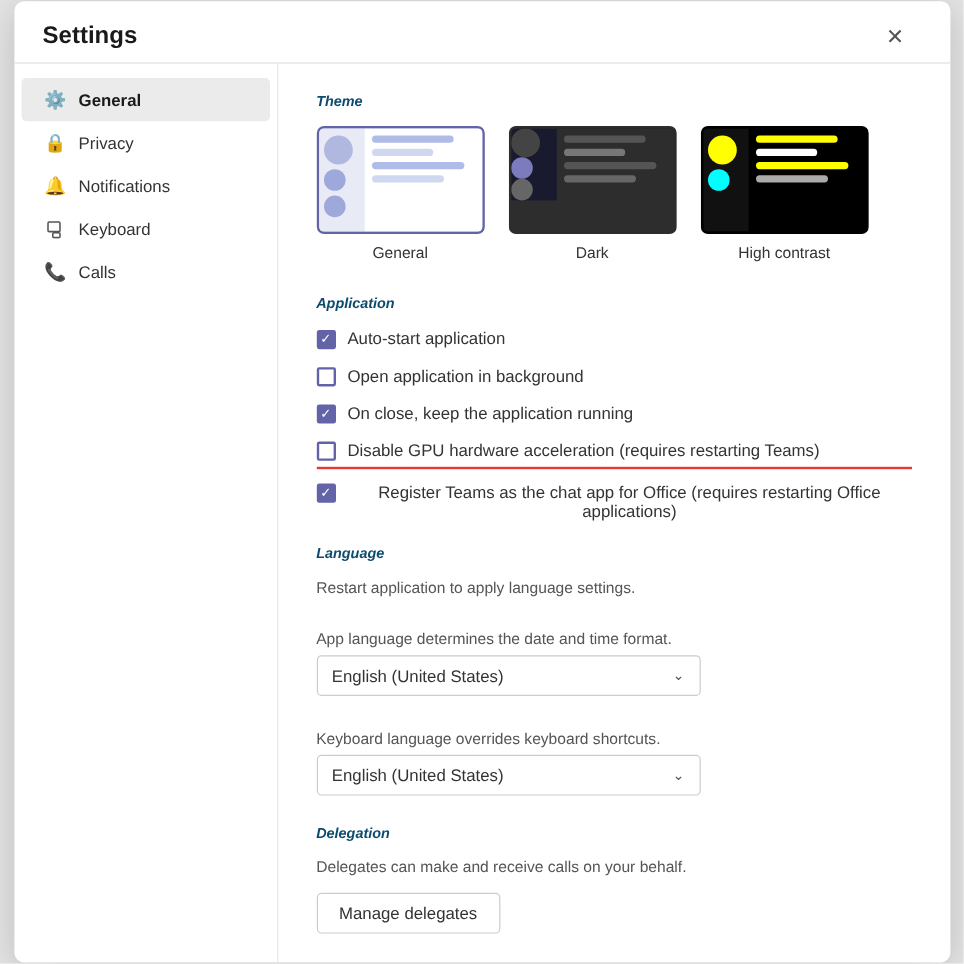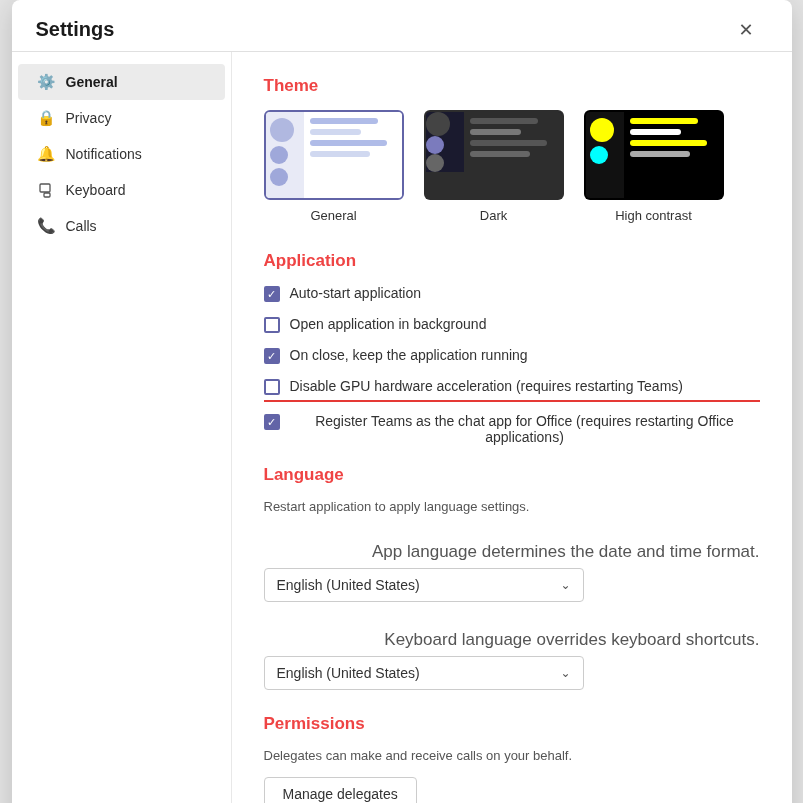--- a/index.html
+++ b/index.html
@@ -78,24 +78,25 @@
       justify-content: center;
       font-size: 15px;
       color: #555;
     }
     .content {
       flex: 1;
       padding: 24px 32px;
       overflow-y: auto;
     }
     .section-title {
-      font-size: 17px;
+      font-size: 12px;
       font-weight: 700;
-      color: #ef4444;
+      color: #0c4a6e;
       margin-bottom: 14px;
+      font-style: italic;
     }
     
     .theme-row {
       display: flex;
       gap: 20px;
       margin-bottom: 28px;
     }
     .theme-option {
       display: flex;
       flex-direction: column;
@@ -195,25 +196,24 @@
       background: #fff;
     }
     
     .lang-section { margin-top: 4px; }
     .lang-desc {
       font-size: 13px;
       color: #555;
       margin-bottom: 10px;
     }
     .lang-sublabel {
-      font-size: 17px;
+      font-size: 13px;
       color: #555;
       margin-bottom: 6px;
       margin-top: 28px;
-      text-align: right;
     }
     .select-box {
       display: flex;
       align-items: center;
       justify-content: space-between;
       border: 1px solid #ccc;
       border-radius: 4px;
       padding: 8px 12px;
       font-size: 14px;
       color: #333;
@@ -373,20 +373,20 @@
           <span class="chevron">⌄</span>
         </div>
         <div class="lang-sublabel">Keyboard language overrides keyboard shortcuts.</div>
         <div class="select-box">
           <span>English (United States)</span>
           <span class="chevron">⌄</span>
         </div>
       </div>
 
       <div class="delegation-section">
-        <div class="section-title">Permissions</div>
+        <div class="section-title">Delegation</div>
         <div class="delegation-desc">Delegates can make and receive calls on your behalf.</div>
         <button class="manage-btn">Manage delegates</button>
       </div>
 
     </main>
   </div>
 </div>
 
 </body></html>

